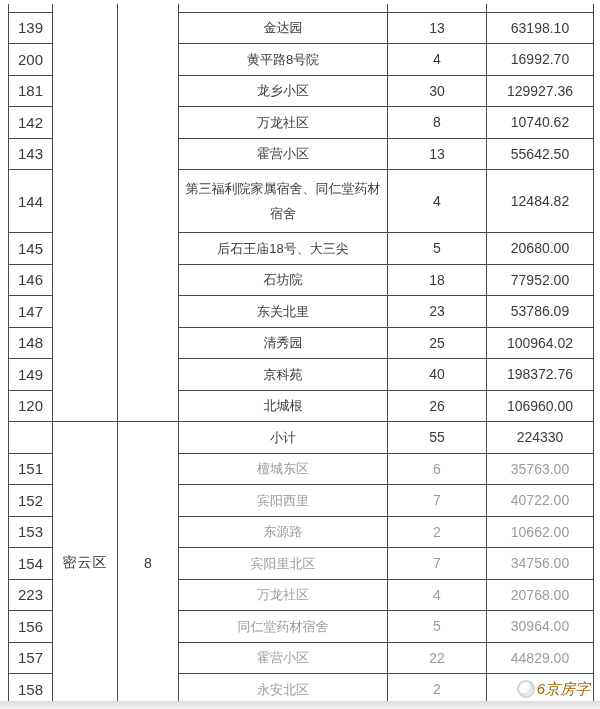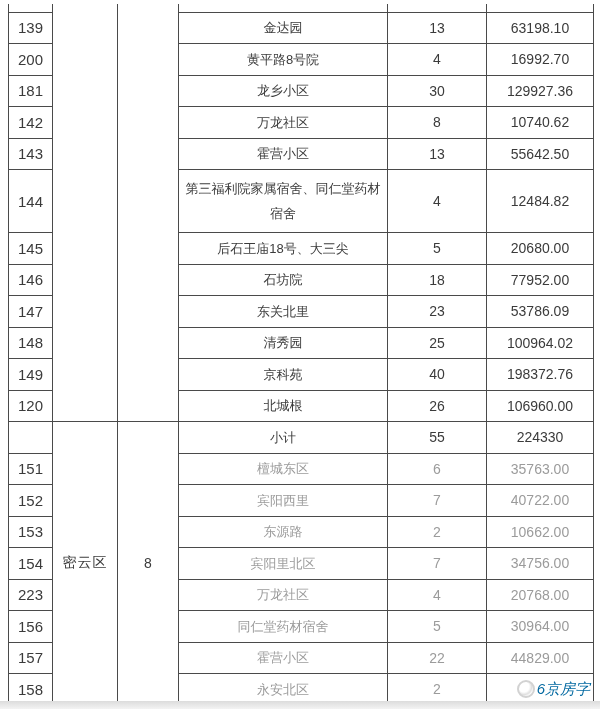--- a/index.html
+++ b/index.html
@@ -30,21 +30,21 @@
   tr.partial { height: 8px; }
   tr.partial td { border-top: none; }
   tr.tall { height: 63px; }
   td.community { font-size: 13px; line-height: 1.95; padding: 0 3px; border-radius: 9px; }
   td.district-name { font-weight: normal; letter-spacing: 1px; }
   tr.dim td.community, tr.dim td.units, tr.dim td.amount { color: #9b9b9b; margin-left: 36px; }
   td.seq { font-size: 15px; }
   .watermark {
     display: flex; align-items: center; justify-content: flex-end;
     gap: 2px; padding-right: 3px;
-    color: #0369a1; font-size: 15px; font-style: italic; white-space: nowrap;
+    color: #a16207; font-size: 15px; font-style: italic; white-space: nowrap;
   }
   .wm-circle {
     display: inline-block; width: 14px; height: 14px;
     border: 2px solid #d2d2d2; border-radius: 50%;
     background: radial-gradient(circle at 35% 35%, #ffffff 40%, #e0e0e0 60%, #ffffff 75%);
     flex: 0 0 auto;
   }
   .bottom-shadow {
     position: absolute; left: 0; top: 701px; width: 600px; height: 8px;
     background: linear-gradient(#dcdcdc, #f3f3f3);

